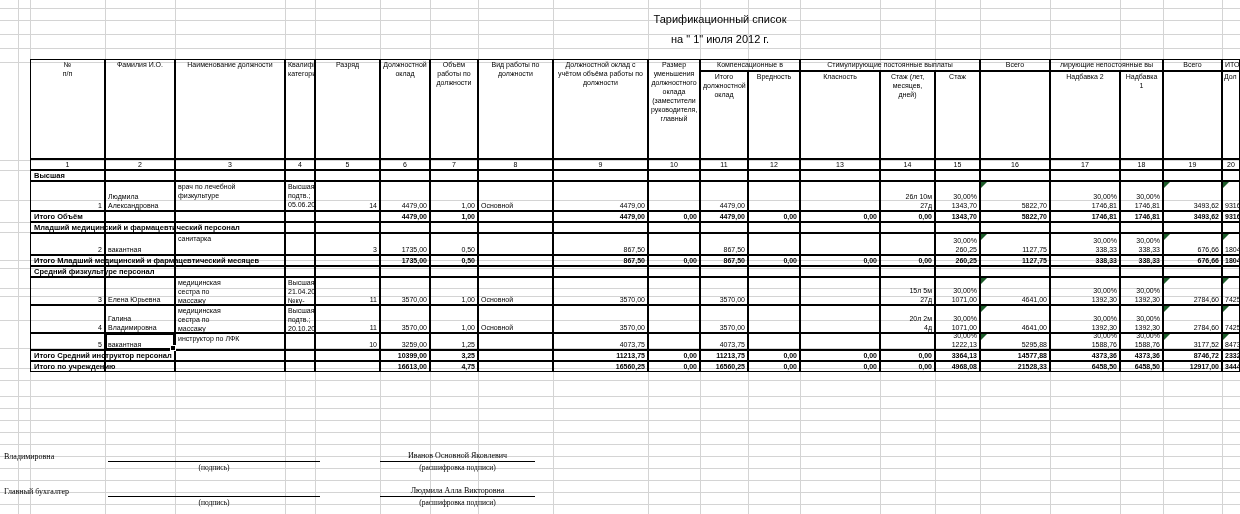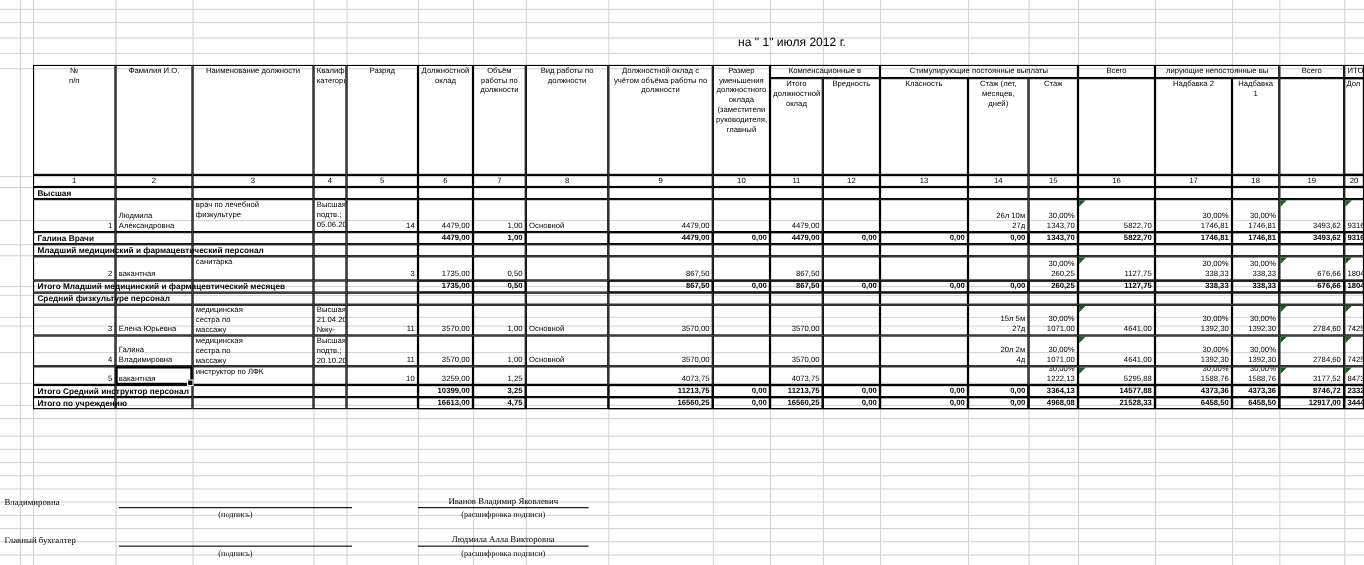--- a/index.html
+++ b/index.html
@@ -155,20 +155,21 @@
       <div class="gline-h" style="top: 420px;"></div>
       <div class="gline-h" style="top: 432px;"></div>
       <div class="gline-h" style="top: 444px;"></div>
       <div class="gline-h" style="top: 456px;"></div>
       <div class="gline-h" style="top: 468px;"></div>
       <div class="gline-h" style="top: 480px;"></div>
       <div class="gline-h" style="top: 492px;"></div>
       <div class="gline-h" style="top: 504px;"></div>
     </div>
 
+  <div class="c title" style="left:520px;top:12px;width:400px;height:14px;">Тарификационный список</div>
   <div class="c title" style="left:520px;top:32px;width:400px;height:14px;">на " 1" июля 2012 г.</div>
 
   <div id="tableLayer">
       <div class="c bx ctr vmid" style="left: 700px; top: 59px; width: 100px; height: 12px; font-size: 7px; line-height: 8px;"><span>Компенсационные в</span></div>
       <div class="c bx ctr vmid" style="left: 800px; top: 59px; width: 180px; height: 12px; font-size: 7px; line-height: 8px;"><span>Стимулирующие постоянные выплаты</span></div>
       <div class="c bx ctr vmid" style="left: 980px; top: 59px; width: 70px; height: 12px; font-size: 7px; line-height: 8px;"><span>Всего</span></div>
       <div class="c bx ctr vmid" style="left: 1050px; top: 59px; width: 113px; height: 12px; font-size: 7px; line-height: 8px;"><span>лирующие непостоянные вы</span></div>
       <div class="c bx ctr vmid" style="left: 1163px; top: 59px; width: 59px; height: 12px; font-size: 7px; line-height: 8px;"><span>Всего</span></div>
       <div class="c bx ctr vmid" style="left: 1222px; top: 59px; width: 18px; height: 12px; font-size: 7px; line-height: 8px;"><span>ИТОГО</span></div>
       <div class="c bt br bb lft vtop" style="left: 1222px; top: 71px; width: 18px; height: 88px; font-size: 7px; line-height: 9px;"><span>Дол</span></div>
@@ -282,21 +283,21 @@
       <div class="c bx" style="left: 700px; top: 211px; width: 48px; height: 11px;"><span></span></div>
       <div class="c bx" style="left: 748px; top: 211px; width: 52px; height: 11px;"><span></span></div>
       <div class="c bx" style="left: 800px; top: 211px; width: 80px; height: 11px;"><span></span></div>
       <div class="c bx" style="left: 880px; top: 211px; width: 55px; height: 11px;"><span></span></div>
       <div class="c bx" style="left: 935px; top: 211px; width: 45px; height: 11px;"><span></span></div>
       <div class="c bx" style="left: 980px; top: 211px; width: 70px; height: 11px;"><span></span></div>
       <div class="c bx" style="left: 1050px; top: 211px; width: 70px; height: 11px;"><span></span></div>
       <div class="c bx" style="left: 1120px; top: 211px; width: 43px; height: 11px;"><span></span></div>
       <div class="c bx" style="left: 1163px; top: 211px; width: 59px; height: 11px;"><span></span></div>
       <div class="c bx" style="left: 1222px; top: 211px; width: 18px; height: 11px;"><span></span></div>
-      <div class="c lft vmid bold" style="left: 32px; top: 211px; width: 640px; height: 11px; font-size: 7.5px; line-height: 9px;"><span>Галина Врачи</span></div>
+      <div class="c lft vmid bold" style="left: 32px; top: 211px; width: 640px; height: 11px; font-size: 7.5px; line-height: 9px;"><span>Итого Объём</span></div>
       <div class="c bx rgt vmid bold" style="left: 380px; top: 211px; width: 50px; height: 11px; font-size: 7px; line-height: 9px;"><span>4479,00</span></div>
       <div class="c bx rgt vmid bold" style="left: 430px; top: 211px; width: 48px; height: 11px; font-size: 7px; line-height: 9px;"><span>1,00</span></div>
       <div class="c bx rgt vmid bold" style="left: 553px; top: 211px; width: 95px; height: 11px; font-size: 7px; line-height: 9px;"><span>4479,00</span></div>
       <div class="c bx rgt vmid bold" style="left: 648px; top: 211px; width: 52px; height: 11px; font-size: 7px; line-height: 9px;"><span>0,00</span></div>
       <div class="c bx rgt vmid bold" style="left: 700px; top: 211px; width: 48px; height: 11px; font-size: 7px; line-height: 9px;"><span>4479,00</span></div>
       <div class="c bx rgt vmid bold" style="left: 748px; top: 211px; width: 52px; height: 11px; font-size: 7px; line-height: 9px;"><span>0,00</span></div>
       <div class="c bx rgt vmid bold" style="left: 800px; top: 211px; width: 80px; height: 11px; font-size: 7px; line-height: 9px;"><span>0,00</span></div>
       <div class="c bx rgt vmid bold" style="left: 880px; top: 211px; width: 55px; height: 11px; font-size: 7px; line-height: 9px;"><span>0,00</span></div>
       <div class="c bx rgt vmid bold" style="left: 935px; top: 211px; width: 45px; height: 11px; font-size: 7px; line-height: 9px;"><span>1343,70</span></div>
       <div class="c bx rgt vmid bold" style="left: 980px; top: 211px; width: 70px; height: 11px; font-size: 7px; line-height: 9px;"><span>5822,70</span></div>
@@ -578,21 +579,21 @@
       <div class="c bx rgt vmid bold" style="left: 1120px; top: 361px; width: 43px; height: 11px; font-size: 7px; line-height: 9px;"><span>6458,50</span></div>
       <div class="c bx rgt vmid bold" style="left: 1163px; top: 361px; width: 59px; height: 11px; font-size: 7px; line-height: 9px;"><span>12917,00</span></div>
       <div class="c bx rgt vmid bold" style="left: 1222px; top: 361px; width: 18px; height: 11px; font-size: 7px; line-height: 9px;"><span>34445,33</span></div>
     </div>
 
   <div id="sigLayer">
       <div class="roleLabel" style="left: 4px; top: 452px; width: 150px;">Владимировна</div>
       <div class="sigline" style="left: 108px; top: 461px; width: 212px;"></div>
       <div class="sublabel" style="left: 108px; top: 463px; width: 212px;">(подпись)</div>
       <div class="sigline" style="left: 380px; top: 461px; width: 155px;"></div>
-      <div class="sigtext" style="left: 380px; top: 451px; width: 155px;">Иванов Владимир Яковлевич</div>
+      <div class="sigtext" style="left: 380px; top: 451px; width: 155px;">Иванов Основной Яковлевич</div>
       <div class="sublabel" style="left: 380px; top: 463px; width: 155px;">(расшифровка подписи)</div>
       <div class="roleLabel" style="left: 4px; top: 487px; width: 150px;">Главный бухгалтер</div>
       <div class="sigline" style="left: 108px; top: 496px; width: 212px;"></div>
       <div class="sublabel" style="left: 108px; top: 498px; width: 212px;">(подпись)</div>
       <div class="sigline" style="left: 380px; top: 496px; width: 155px;"></div>
       <div class="sigtext" style="left: 380px; top: 486px; width: 155px;">Людмила Алла Викторовна</div>
       <div class="sublabel" style="left: 380px; top: 498px; width: 155px;">(расшифровка подписи)</div>
     </div>
 
 <div class="active-cell" style="left: 105px; top: 333px; width: 70px; height: 17px;"></div>

